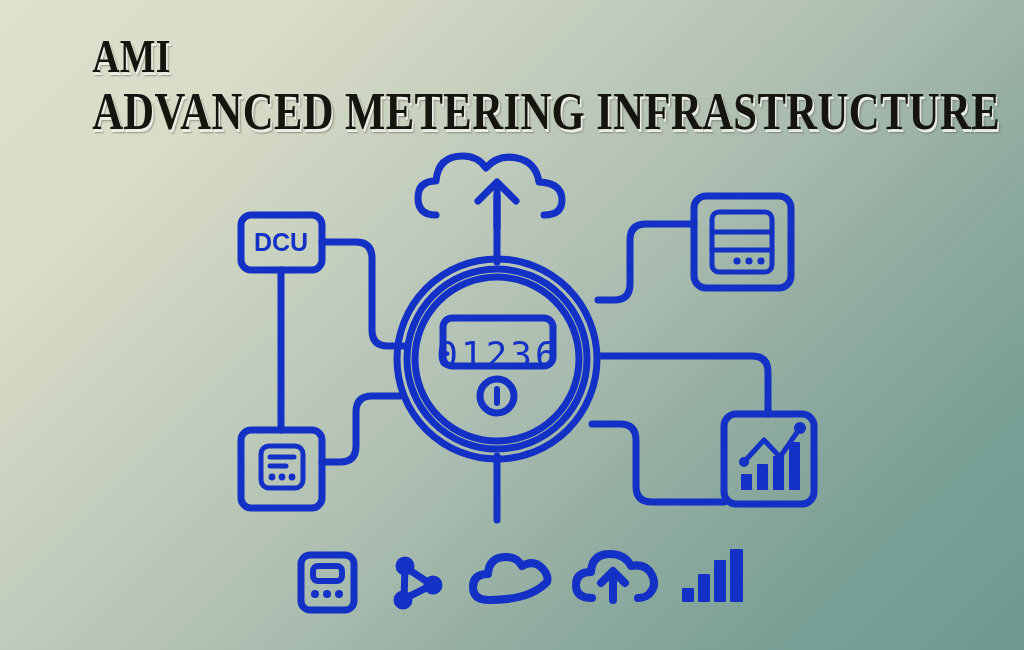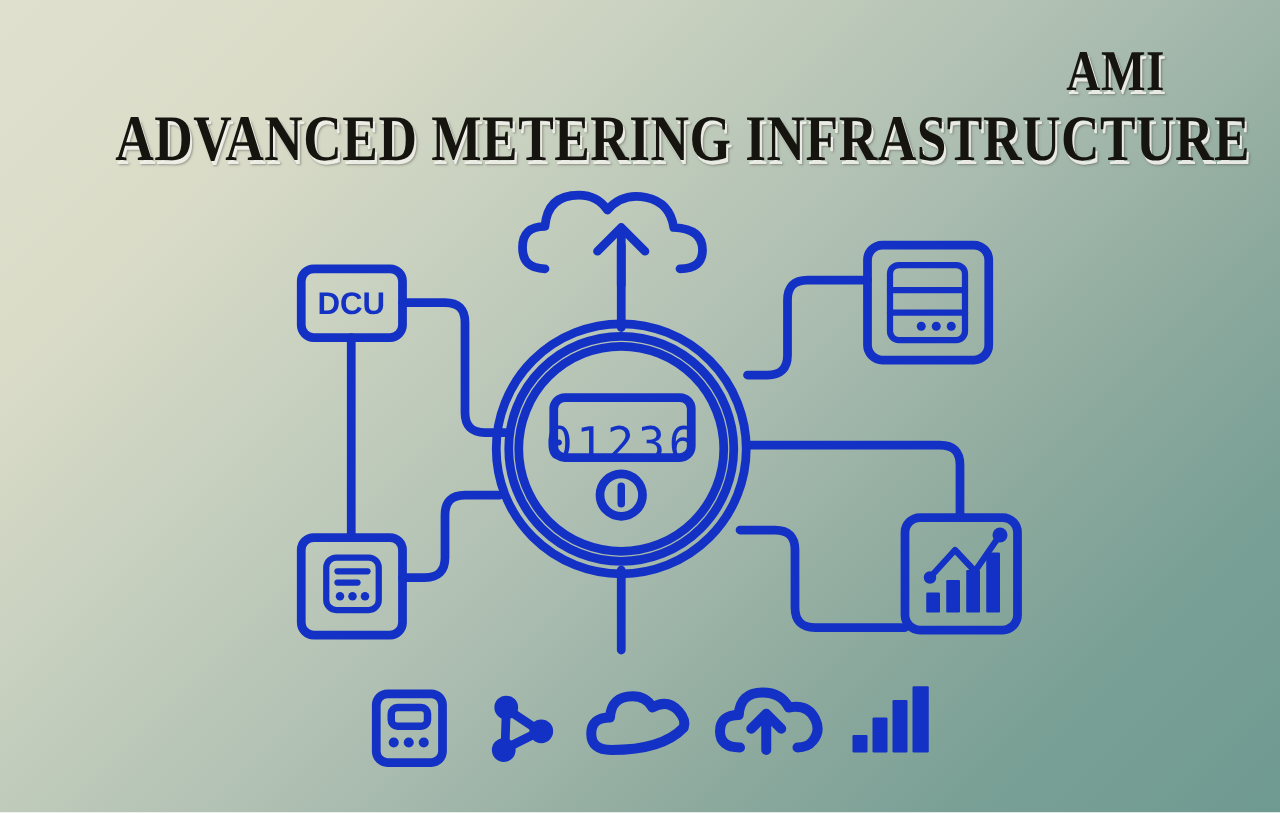--- a/index.html
+++ b/index.html
@@ -22,21 +22,21 @@
         #7aa096 84%,
         #6f9a91 100%);
   }
 
   
   .title-block {
     position: absolute;
     top: 34px;
     left: 0;
     width: 100%;
-    text-align: right;
+    text-align: left;
     user-select: none;
   }
   .title-line {
     font-family: "Liberation Serif", serif;
     font-weight: bold;
     color: #16140f;
     letter-spacing: 0.5px;
     line-height: 1.02;
     text-shadow: 2px 3px 0 rgba(250,250,245,0.85), 3px 4px 2px rgba(90,90,80,0.55);
     transform: scaleX(0.82);

